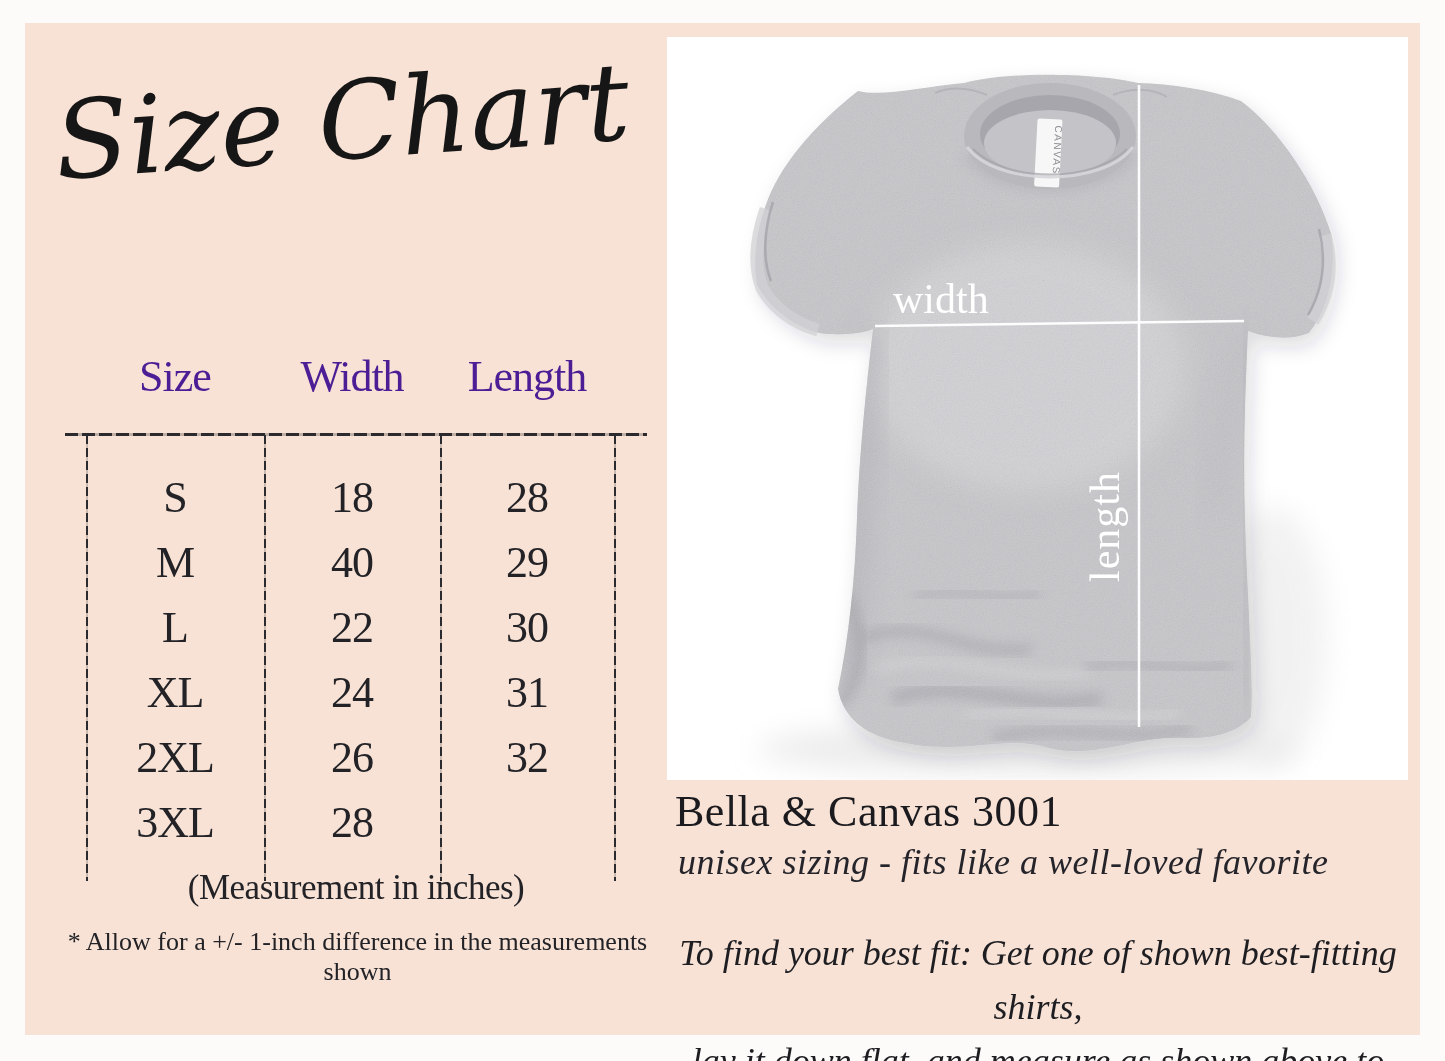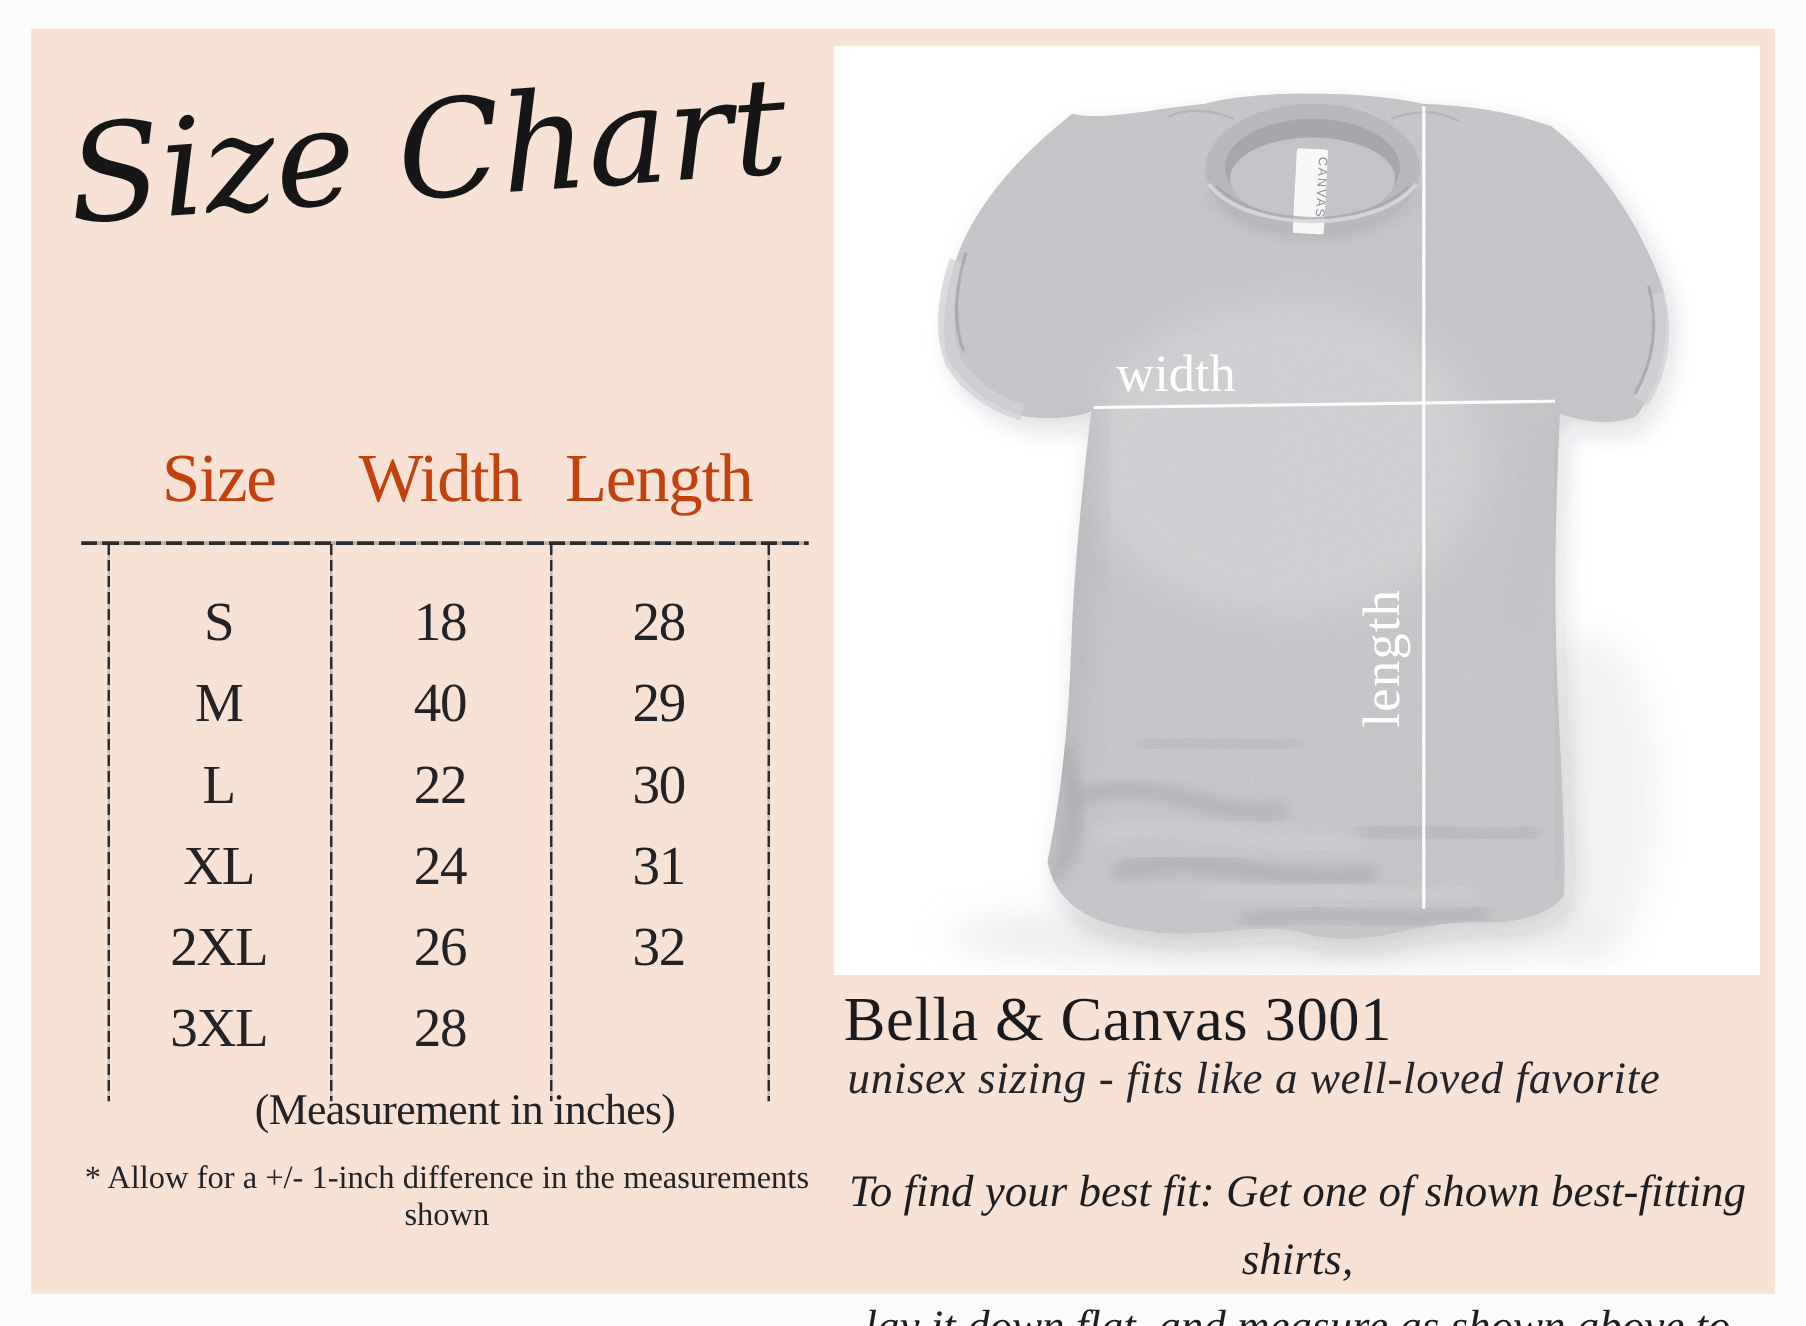--- a/index.html
+++ b/index.html
@@ -9,42 +9,42 @@
 
   
   .script-title{position:absolute;left:30px;top:62px;width:645px;
     font-family:"DejaVu Serif",serif;font-style:italic;font-weight:400;
     font-size:108px;line-height:1.05;color:#161616;letter-spacing:0px;
     transform:rotate(-4deg);transform-origin:left center;white-space:nowrap;}
 
   
   .size-table{position:absolute;left:40px;top:322px;width:582px;height:520px;}
   .thead{position:absolute;top:6px;left:21px;width:528px;display:flex;}
-  .thead .hcell{font-size:55px;letter-spacing:-1px;text-align:center;color:#c2410c;}
+  .thead .hcell{font-size:44px;letter-spacing:-1px;text-align:center;color:#4c1d95;}
   .hc1{width:178px}.hc2{width:176px}.hc3{width:174px}
   .hrule{position:absolute;top:88px;left:0;width:582px;height:3px;
     background:repeating-linear-gradient(90deg,#2b2b2f 0 13px,rgba(43,43,47,.28) 13px 17px);}
   .vline{position:absolute;top:90px;height:446px;width:2px;
     background:repeating-linear-gradient(180deg,#2b2b2f 0 9px,rgba(43,43,47,.22) 9px 13px);}
   .v1{left:21px}.v2{left:199px}.v3{left:375px}.v4{left:549px}
   .tbody{position:absolute;top:120px;left:21px;width:528px;}
   .trow{display:flex;height:65px;align-items:center;}
   .tcell{font-size:44px;letter-spacing:-1px;text-align:center;color:#232327;}
   .c1{width:178px}.c2{width:176px}.c3{width:174px}
 
-  .unit-note{position:absolute;left:56px;top:845px;width:582px;text-align:center;
+  .unit-note{position:absolute;left:40px;top:845px;width:582px;text-align:center;
     font-size:35px;letter-spacing:-0.5px;color:#232327;}
   .tolerance-note{position:absolute;left:20px;top:904px;width:625px;text-align:center;
     font-size:26px;color:#232327;}
 
   
   .photo-panel{position:absolute;left:642px;top:14px;width:741px;height:743px;background:#ffffff;}
 
   
-  .product-name{position:absolute;left:650px;top:763px;font-size:50px;color:#1b1b1f;letter-spacing:0.5px;}
+  .product-name{position:absolute;left:650px;top:763px;font-size:44px;color:#1b1b1f;letter-spacing:0.5px;}
   .product-tagline{position:absolute;left:653px;top:818px;font-size:36px;font-style:italic;color:#24242a;letter-spacing:0.5px;}
   .fit-tip{position:absolute;left:618px;top:903px;width:790px;text-align:center;
     font-size:36px;font-style:italic;color:#1e1e22;line-height:1.5;}
   .fit-tip .lead{font-weight:normal;}
 </style>
 </head>
 <body>
 
 <div class="stage">
   <div class="card">

